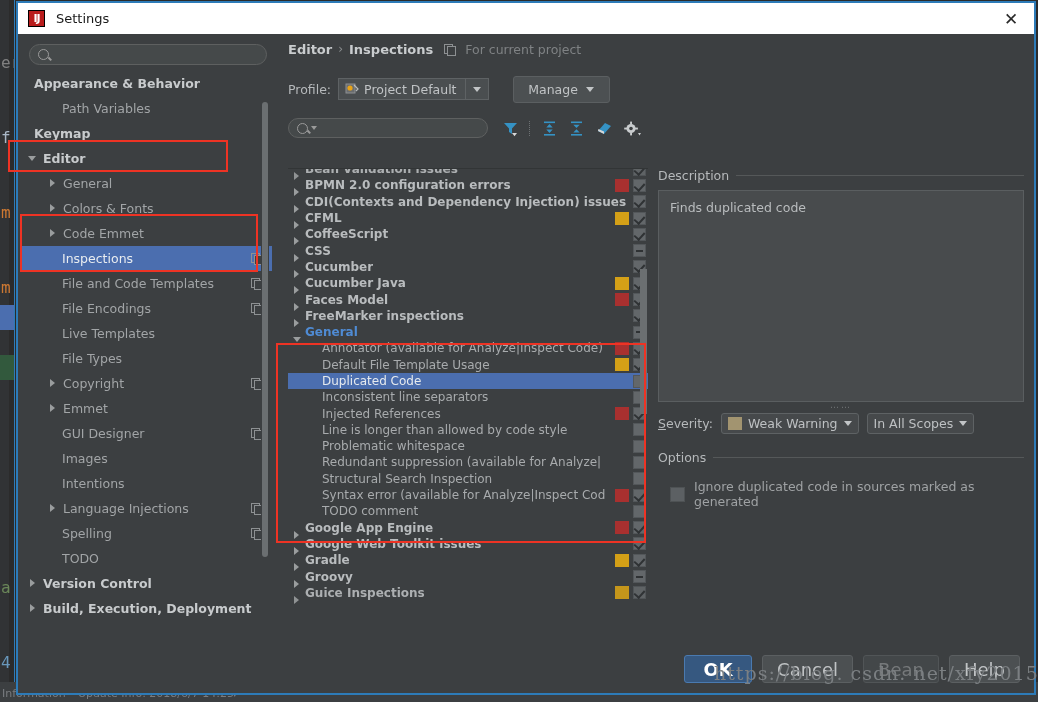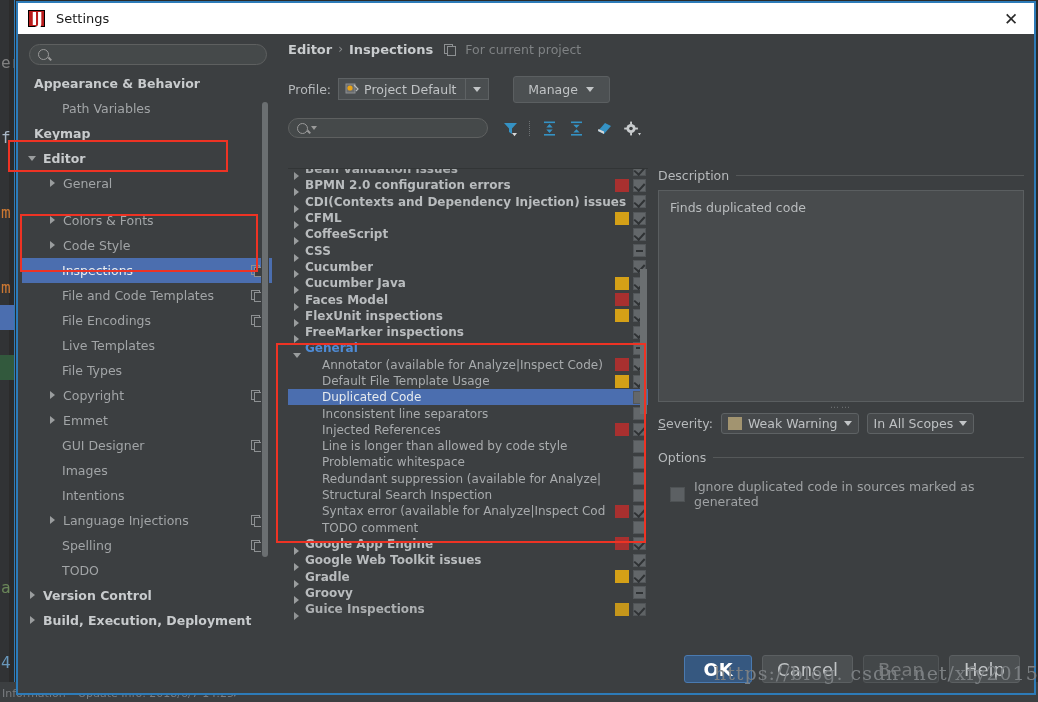--- a/index.html
+++ b/index.html
@@ -26,21 +26,21 @@
   #bottom-ide .bt{position:absolute;bottom:2px;font-size:11px;color:#7a7d80;
      font-family:"DejaVu Sans","Liberation Sans",sans-serif;}
 
   
   #dialog{position:absolute;left:16px;top:1px;width:1020px;height:694px;
       border:2px solid #2d7bb8;background:#3c3f41;box-sizing:border-box;}
   #titlebar{height:31px;background:#ffffff;display:flex;align-items:center;
       padding:0 0 0 10px;box-sizing:border-box;border-bottom:0;}
   #titlebar .tb-icon{width:17px;height:17px;background:#b91c1c;color:#fff;
       display:flex;align-items:center;justify-content:center;font-weight:bold;
-      font-size:17px;letter-spacing:-1px;border:1px solid #000;box-sizing:border-box;}
+      font-size:11px;letter-spacing:-1px;border:1px solid #000;box-sizing:border-box;}
   #titlebar .tb-title{margin-left:11px;font-size:13px;color:#1a1a1a;}
   #titlebar .tb-close{margin-left:auto;width:46px;height:31px;display:flex;
       align-items:center;justify-content:center;font-size:17px;color:#2a2a2a;
       font-family:"DejaVu Sans","Liberation Sans",sans-serif;}
   #dlg-body{position:absolute;left:0;top:31px;right:0;bottom:0;background:#3c3f41;}
 
   
   #settings-tree{position:absolute;left:4px;top:4px;width:250px;height:612px;
       background:#3c3f41;overflow:hidden;}
   #search-wrap{padding:6px 5px 0 7px;}
@@ -252,27 +252,27 @@
             <span class="lbl">Keymap</span>
           </div>
           <div class="cat bold" style="padding-left: 6px;">
             <span class="arrow down"></span>
             <span class="lbl">Editor</span>
           </div>
           <div class="cat plain" style="padding-left: 26px;">
             <span class="arrow right"></span>
             <span class="lbl">General</span>
           </div>
-          <div class="cat plain" style="padding-left: 26px; margin-top: 12px;">
+          <div class="cat plain" style="padding-left: 26px;">
             <span class="arrow right"></span>
             <span class="lbl">Colors &amp; Fonts</span>
           </div>
           <div class="cat plain" style="padding-left: 26px;">
             <span class="arrow right"></span>
-            <span class="lbl">Code Style</span>
+            <span class="lbl">Code Emmet</span>
           </div>
           <div class="cat plain selected" style="padding-left: 40px;">
             <span class="lbl">Inspections</span>
             <span class="copyico"></span>
           </div>
           <div class="cat plain" style="padding-left: 40px;">
             <span class="lbl">File and Code Templates</span>
             <span class="copyico"></span>
           </div>
           <div class="cat plain" style="padding-left: 40px;">
@@ -469,28 +469,20 @@
             <div class="irow grp" style="padding-left: 4px;">
               <span class="ar right"></span>
               <span class="nm">Faces Model</span>
               <span class="right-side">
                 <span class="sevbox red"></span>
                 <span class="cbx checked"></span>
               </span>
             </div>
             <div class="irow grp" style="padding-left: 4px;">
               <span class="ar right"></span>
-              <span class="nm">FlexUnit inspections</span>
-              <span class="right-side">
-                <span class="sevbox yellow"></span>
-                <span class="cbx checked"></span>
-              </span>
-            </div>
-            <div class="irow grp" style="padding-left: 4px;">
-              <span class="ar right"></span>
               <span class="nm">FreeMarker inspections</span>
               <span class="right-side">
                 <span class="sevbox none"></span>
                 <span class="cbx checked"></span>
               </span>
             </div>
             <div class="irow general" style="padding-left: 4px;">
               <span class="ar down"></span>
               <span class="nm">General</span>
               <span class="right-side">

